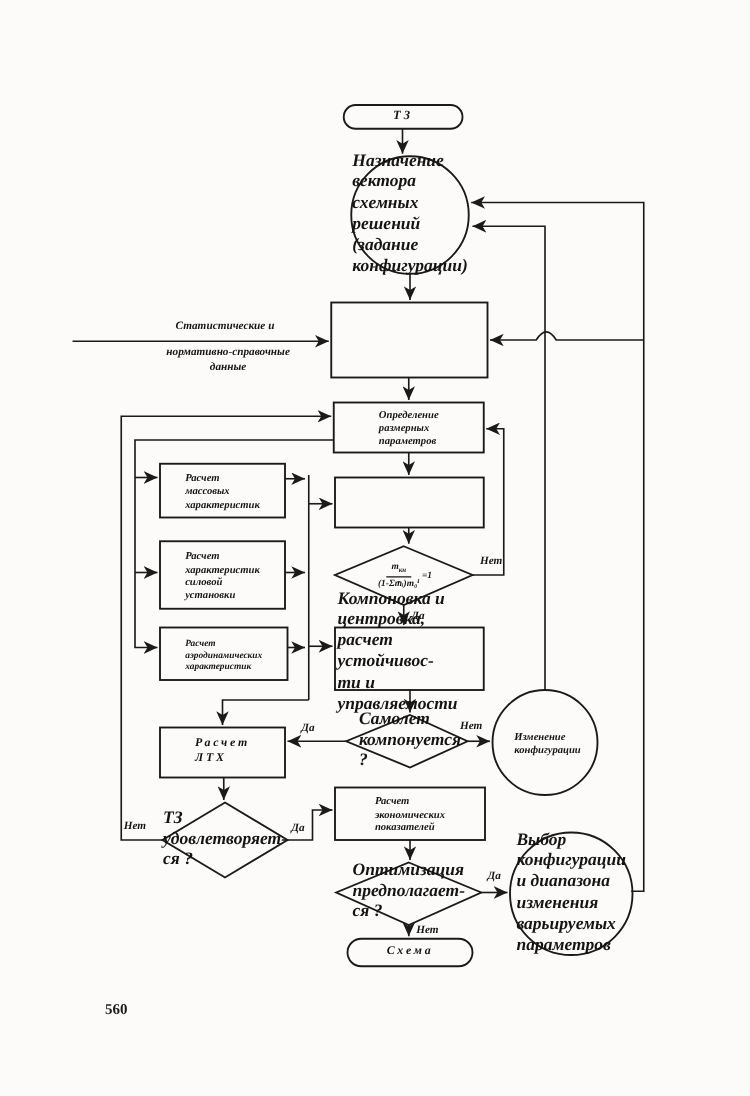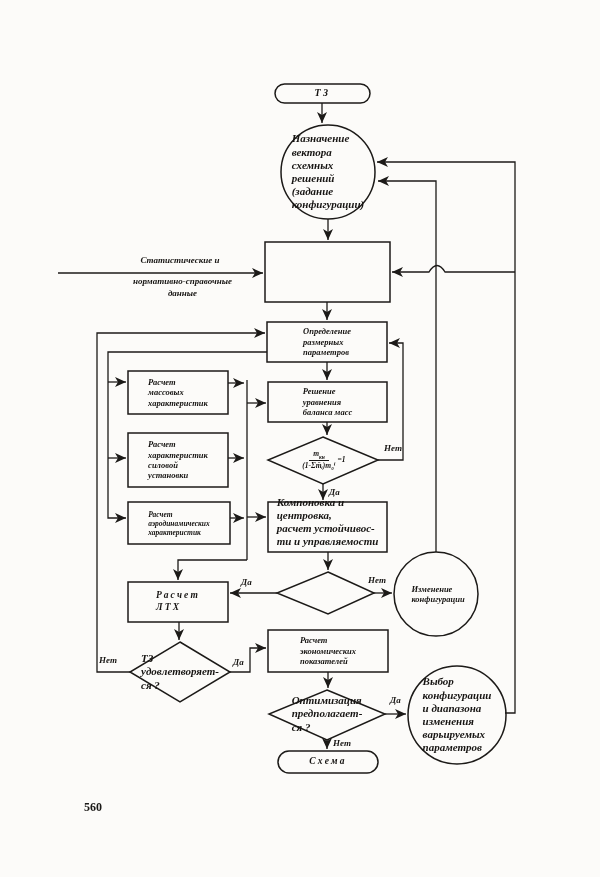--- a/index.html
+++ b/index.html
@@ -8,21 +8,21 @@
     background:#fcfbf9;overflow:hidden;
     font-family:"Liberation Serif","DejaVu Serif",serif;color:#1b1a18;
   }
   svg.wires{position:absolute;left:0;top:0;}
   .node-text{
     position:absolute;display:flex;align-items:center;justify-content:center;
     text-align:left;white-space:pre-line;
     font:italic 600 8.5px/1.22 "Liberation Serif","DejaVu Serif",serif;
     color:#161412;
   }
-  .fs8{font-size:11px;line-height:1.2;}
+  .fs8{font-size:14px;line-height:1.2;}
   .fs75{font-size:7.5px;line-height:1.2;}
   .fs10{font-size:10px;letter-spacing:2.5px;}
   .sp2{letter-spacing:2.2px;font-size:9.5px;}
   .dlabel{
     position:absolute;font:italic 600 9px/1 "Liberation Serif","DejaVu Serif",serif;
     color:#161412;white-space:nowrap;
   }
   .annot{
     position:absolute;text-align:center;white-space:pre-line;
     font:italic 600 9px/1.3 "Liberation Serif","DejaVu Serif",serif;color:#161412;
@@ -140,37 +140,37 @@
 
   <div class="node-text" style="left:129px;top:434px;width:98px;height:52px;">Расчет
 характеристик
 силовой
 установки</div>
 
   <div class="node-text fs75" style="left:129px;top:503px;width:100px;height:40px;">Расчет
 аэродинамических
 характеристик</div>
 
-  <div class="node-text" style="left:269px;top:383px;width:117px;height:38px;">Решение
-уравнения
-баланса масс</div>
 
   <div class="formula">
     <span class="frac">
       <span class="num"><span>m</span><sub>кн</sub></span>
       <span class="den">(1-Σm̄ᵢ)m₀ⁱ</span>
     </span>
     <span>=1</span>
   </div>
 
   <div class="node-text fs8" style="left:270px;top:504px;width:115px;height:36px;">Компоновка и
 центровка,
 расчет устойчивос-
 ти и управляемости</div>
 
+  <div class="node-text fs8" style="left:278px;top:574px;width:100px;height:38px;">Самолет
+компонуется
+?</div>
 
   <div class="node-text sp2" style="left:129px;top:583px;width:98px;height:38px;">Расчет
 ЛТХ</div>
 
   <div class="node-text" style="left:394px;top:566px;width:88px;height:56px;">Изменение
 конфигурации</div>
 
   <div class="node-text fs8" style="left:131px;top:648px;width:98px;height:48px;">ТЗ
 удовлетворяет-
 ся ?</div>

